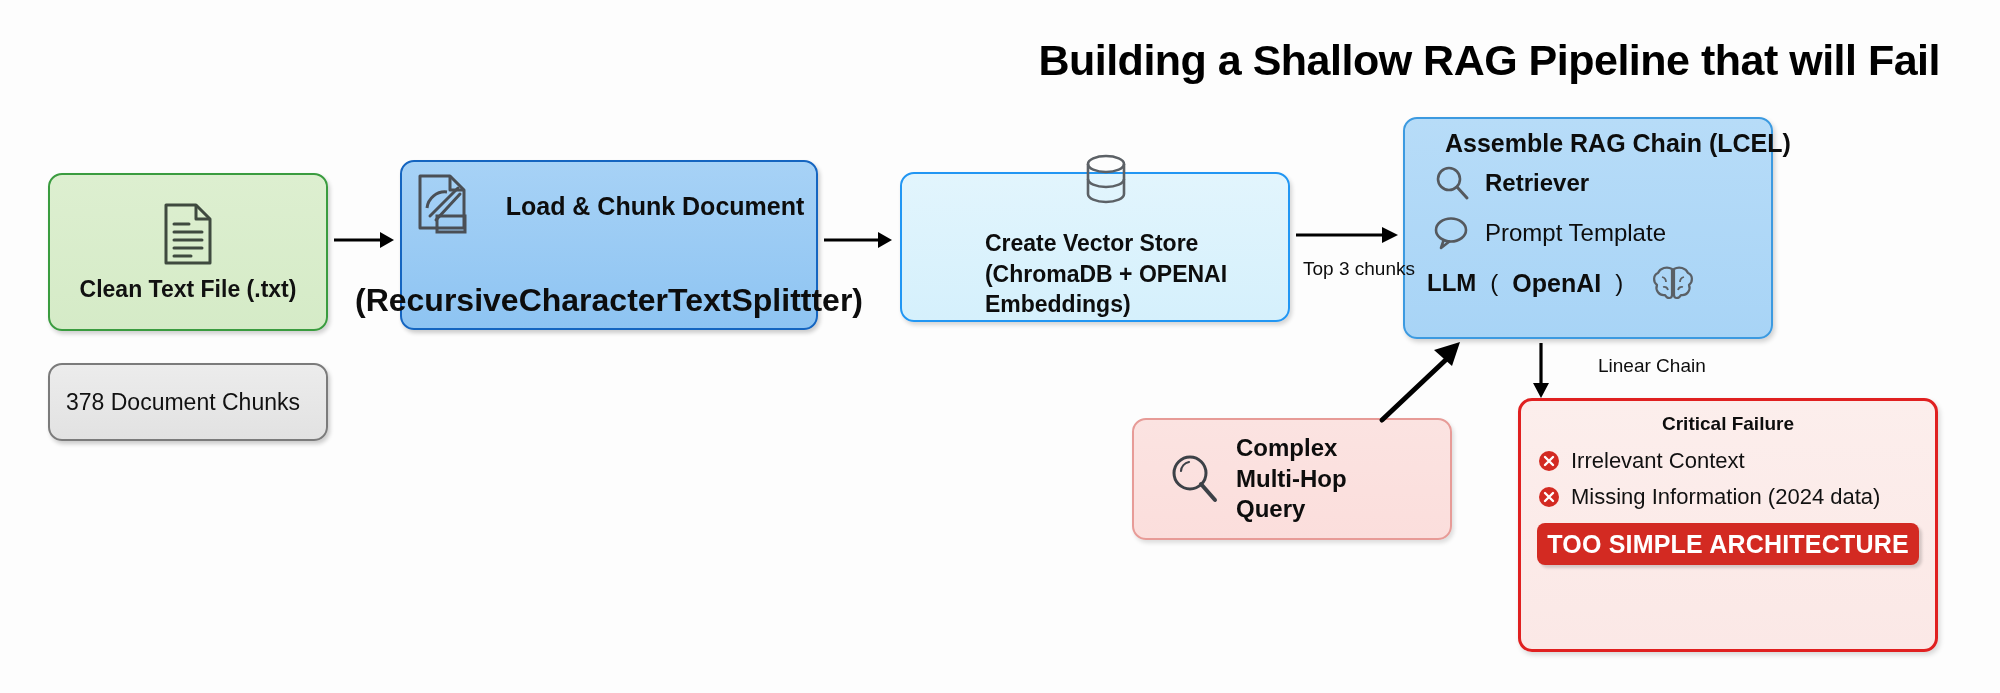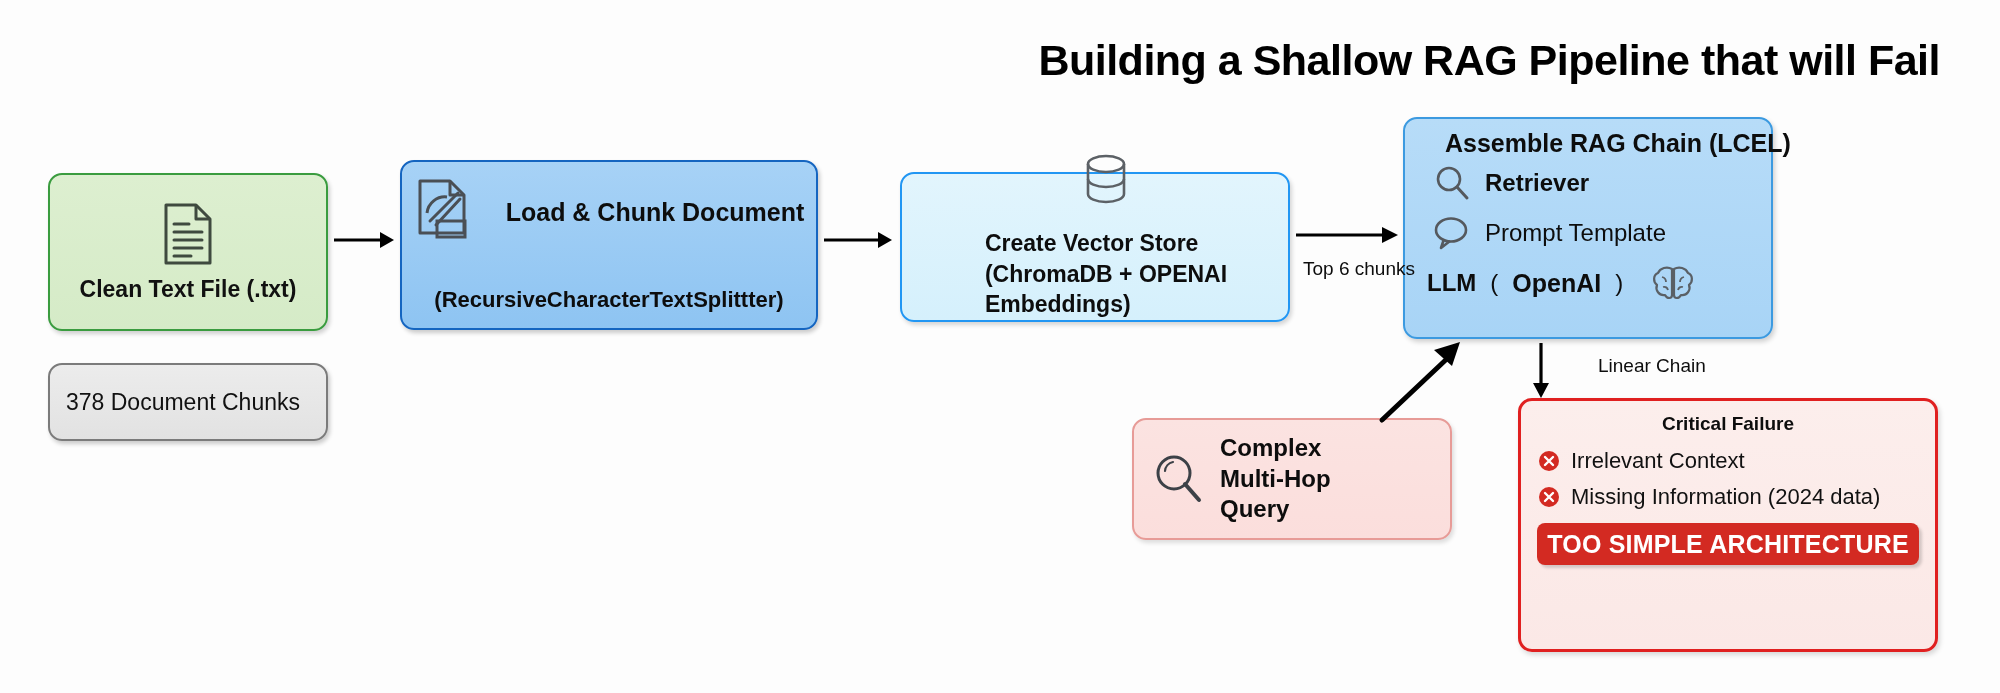--- a/index.html
+++ b/index.html
@@ -98,21 +98,21 @@
     gap: 32px;
     margin-bottom: 12px;
   }
   #node-load-chunk .lc-title {
     font-size: 25px;
     font-weight: bold;
     color: #0d0d0d;
     white-space: nowrap;
   }
   #node-load-chunk .lc-sub {
-    font-size: 22px;
+    font-size: 32px;
     font-weight: bold;
     color: #0d0d0d;
     white-space: nowrap;
     margin-top: 28px;
   }
 
   
   #node-vector-store {
     left: 900px;
     top: 172px;
@@ -178,21 +178,21 @@
   #node-query {
     left: 1132px;
     top: 418px;
     width: 320px;
     height: 122px;
     background: linear-gradient(180deg, #fbe3e1 0%, #fbdedc 100%);
     border: 2px solid #e79b97;
     box-shadow: 2px 3px 4px rgba(0,0,0,0.13);
     flex-direction: row;
     justify-content: flex-start;
-    padding-left: 18px;
+    padding-left: 34px;
     gap: 16px;
   }
   #node-query .q-text {
     font-size: 24px;
     font-weight: bold;
     color: #0d0d0d;
     line-height: 1.28;
   }
 
   
@@ -412,21 +412,21 @@
 
   <svg class="connector" style="left:822px; top:224px;" width="74" height="32" viewBox="0 0 74 32">
     <line x1="2" y1="16" x2="58" y2="16" stroke="#000" stroke-width="3.2"></line>
     <path d="M56 8 L70 16 L56 24 Z" fill="#000"></path>
   </svg>
 
   <svg class="connector" style="left:1294px; top:219px;" width="108" height="32" viewBox="0 0 108 32">
     <line x1="2" y1="16" x2="90" y2="16" stroke="#000" stroke-width="3.2"></line>
     <path d="M88 8 L104 16 L88 24 Z" fill="#000"></path>
   </svg>
-  <span class="edge-label" id="label-top-chunks">Top 6 chunks</span>
+  <span class="edge-label" id="label-top-chunks">Top 3 chunks</span>
 
   <svg class="connector" style="left:1524px; top:341px;" width="34" height="60" viewBox="0 0 34 60">
     <line x1="17" y1="2" x2="17" y2="44" stroke="#000" stroke-width="3.2"></line>
     <path d="M9 42 L17 57 L25 42 Z" fill="#000"></path>
   </svg>
   <span class="edge-label" id="label-linear-chain">Linear Chain</span>
 
   <svg class="connector" style="left:1370px; top:332px;" width="110" height="96" viewBox="0 0 110 96">
     <line x1="12" y1="88" x2="82" y2="22" stroke="#000" stroke-width="5" stroke-linecap="round"></line>
     <path d="M90 10 L64 18 L82 34 Z" fill="#000"></path>

